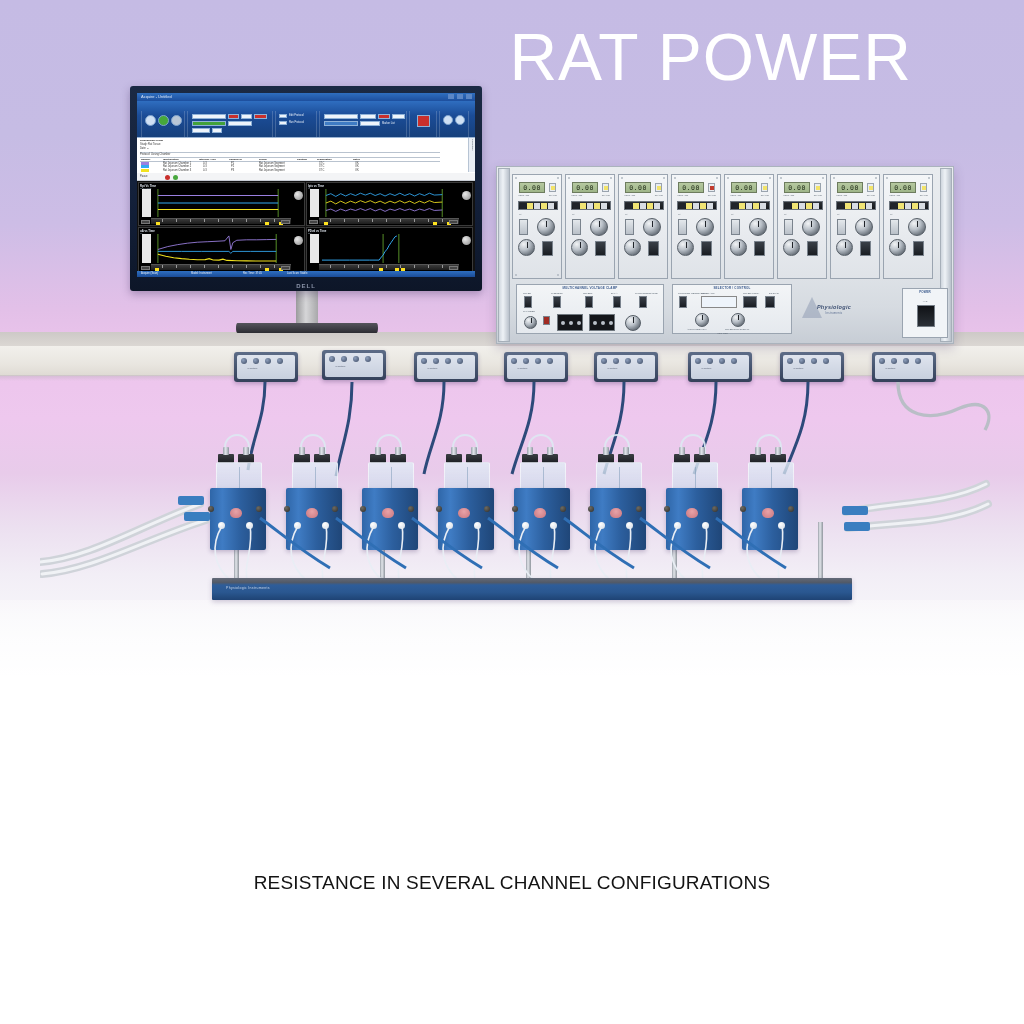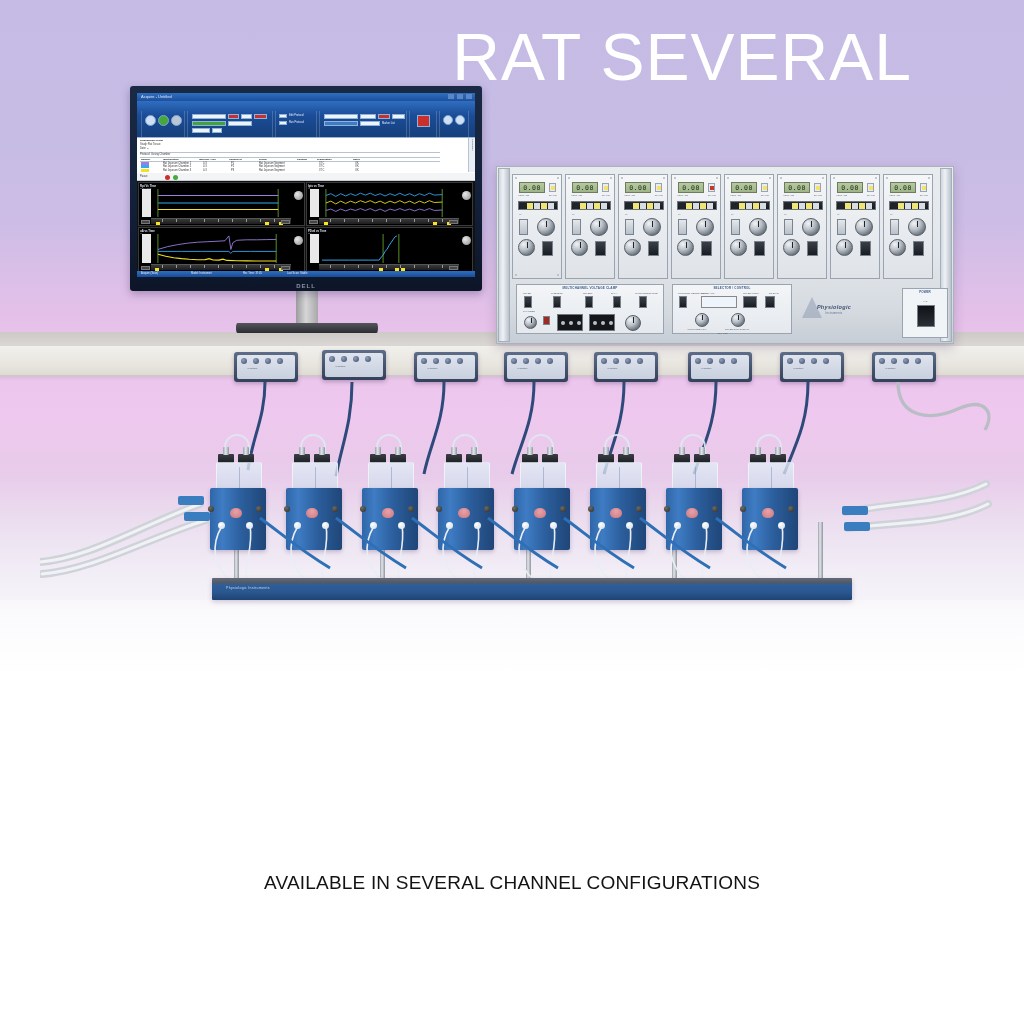--- a/index.html
+++ b/index.html
@@ -241,21 +241,21 @@
 </style>
 </head>
 <body>
 
 <div id="root">
 
   <div class="photo">
 
     <div class="table-gloss"></div>
 
-    <div class="title-rat">RAT SEVERAL</div>
+    <div class="title-rat">RAT POWER</div>
 
     <div class="shelf">
       <div class="shelf-top"></div>
       <div class="shelf-face"></div>
       <div class="shelf-edge"></div>
     </div>
 
     <div class="monitor">
       <div class="mon-neck"></div>
       <div class="mon-base"></div>
@@ -1113,16 +1113,16 @@
       <path d="M10,34 C60,24 110,26 150,6" stroke="#f0f2f5" stroke-width="3" fill="none" stroke-linecap="round"></path>
       <path d="M12,50 C62,44 112,46 152,26" stroke="#cfd3d9" stroke-width="8" fill="none" stroke-linecap="round"></path>
       <path d="M12,50 C62,44 112,46 152,26" stroke="#f0f2f5" stroke-width="3" fill="none" stroke-linecap="round"></path>
       <rect x="6" y="28" width="26" height="9" rx="2" fill="#3a7ec0"></rect>
       <rect x="8" y="44" width="26" height="9" rx="2" fill="#3a7ec0"></rect>
     </svg>
 
   </div>
 
   <div class="caption">
-    <div class="cap-sub">AVAILABLE IN SEVERAL CHANNEL CONFIGURATIONS</div>
+    <div class="cap-sub">RESISTANCE IN SEVERAL CHANNEL CONFIGURATIONS</div>
   </div>
 
 </div>
 
 </body></html>

